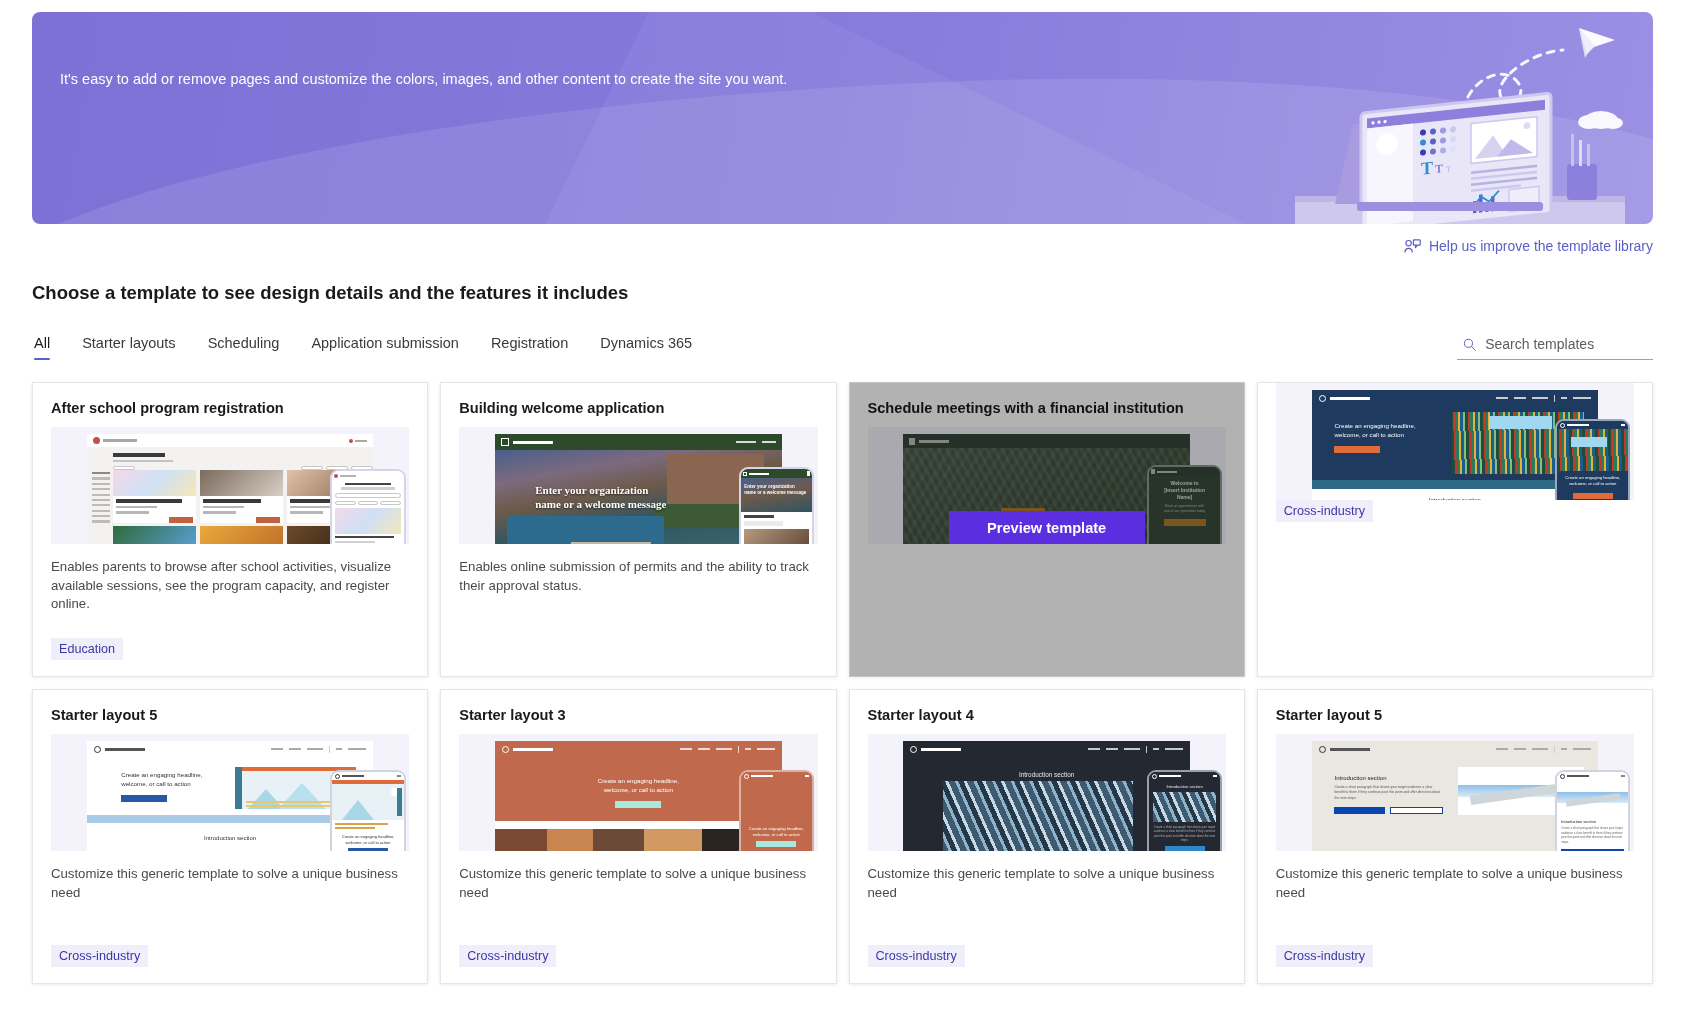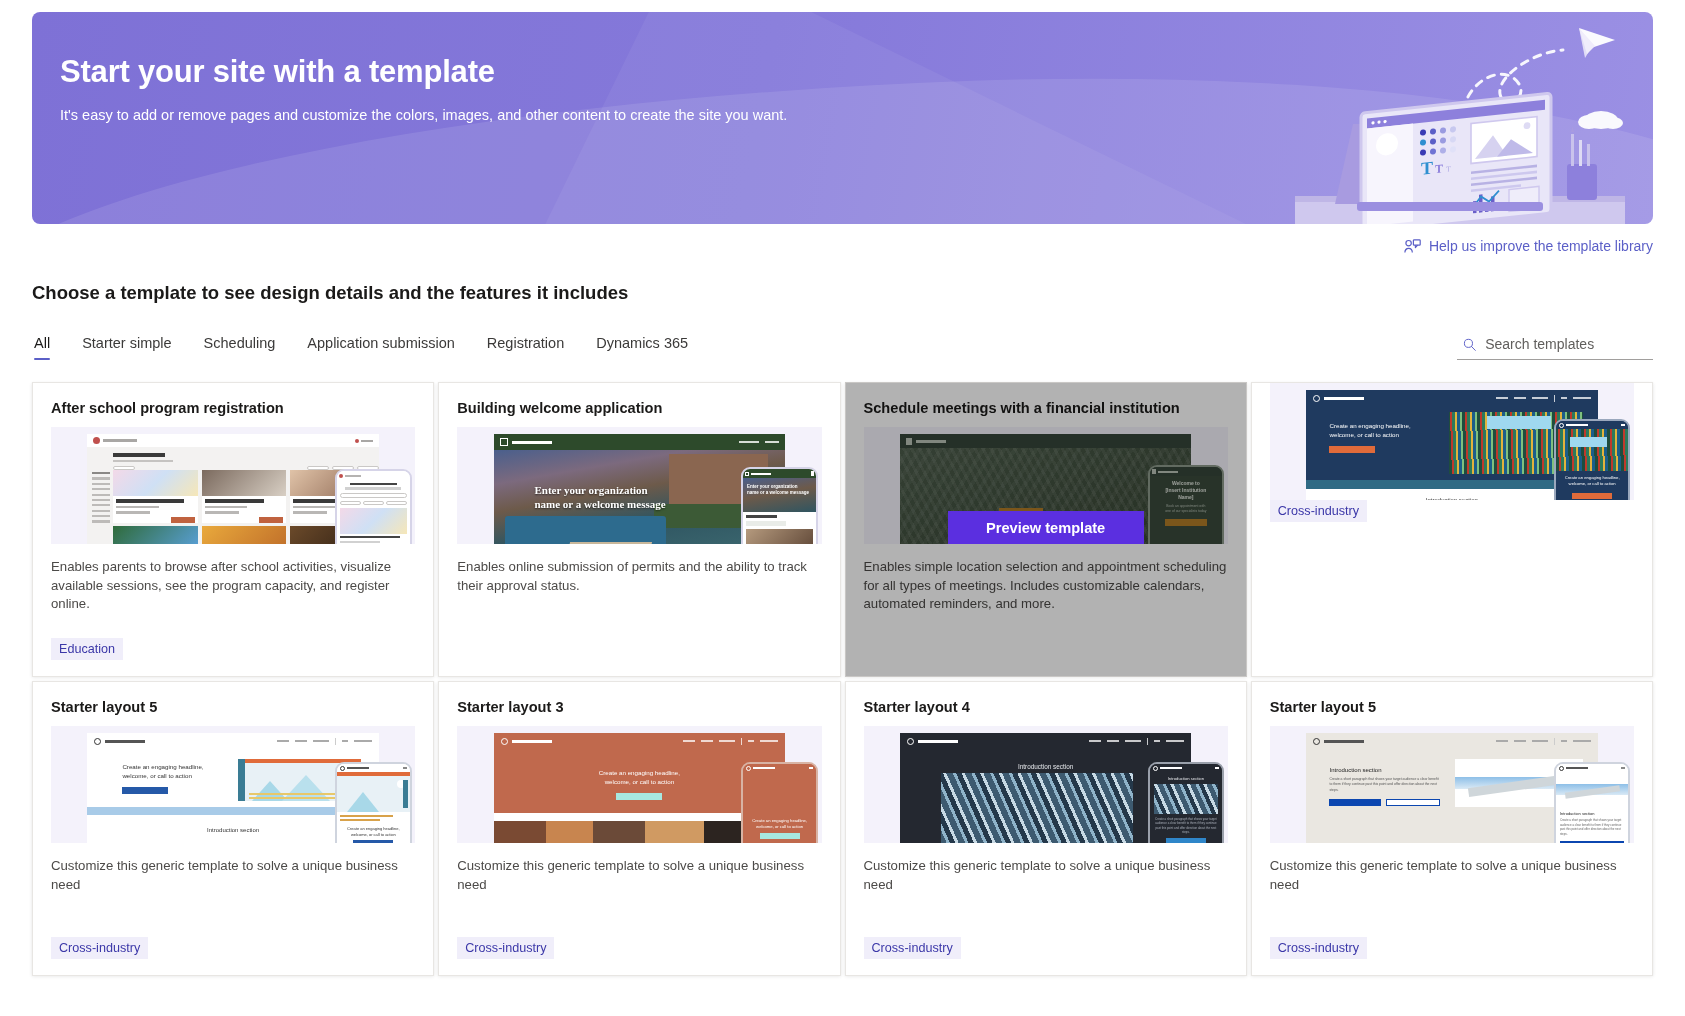--- a/index.html
+++ b/index.html
@@ -88,21 +88,21 @@
     font-family: "Liberation Sans", sans-serif; font-size: 14px;
     color: #323130; width: 100%;
   }
   .searchbox input::placeholder { color: #605e5c; }
 
   
   .grid {
     margin: 22px 32px 0 32px;
     display: grid;
     grid-template-columns: repeat(4, 1fr);
-    gap: 4px;
+    gap: 12px;
   }
   .card {
     position: relative;
     background: #ffffff;
     border: 1px solid #e8e6e3;
     box-shadow: 0 1.2px 3.6px rgba(0,0,0,.10), 0 0.3px 0.9px rgba(0,0,0,.08);
     height: 295px;
     display: flex; flex-direction: column;
     cursor: pointer;
     overflow: hidden;
@@ -250,21 +250,20 @@
   .mini-line { height:2.4px; background:rgba(0,0,0,.18); margin-bottom:2.4px; }
 </style>
 </head>
 <body>
 
 <div class="hero">
   <div class="hero-wave2"></div>
   <div class="hero-wave1"></div>
 
   <div class="hero-text">
-    <div class="hero-title">Start your site with a template</div>
     <div class="hero-sub">It's easy to add or remove pages and customize the colors, images, and other content to create the site you want.</div>
   </div>
 
   <svg class="illus" viewBox="0 0 330 210">
 
     <path d="M168 96 C176 62 212 50 224 70 C233 86 208 96 205 80 C202 62 238 38 268 36" fill="none" stroke="#ffffff" stroke-width="3" stroke-dasharray="7 7" stroke-linecap="round" opacity="0.92"></path>
 
     <g opacity="0.97">
       <polygon points="284,14 320,26 296,34" fill="#ffffff"></polygon>
       <polygon points="284,14 296,34 290,44" fill="#e4e0f7"></polygon>
@@ -350,21 +349,21 @@
     </svg>
     <span>Help us improve the template library</span>
   </a>
 </div>
 
 <div class="section-heading">Choose a template to see design details and the features it includes</div>
 
 <div class="tabsrow">
   <div class="tabs">
     <div class="tab active"><span>All</span></div>
-    <div class="tab"><span>Starter simple</span></div>
+    <div class="tab"><span>Starter layouts</span></div>
     <div class="tab"><span>Scheduling</span></div>
     <div class="tab"><span>Application submission</span></div>
     <div class="tab"><span>Registration</span></div>
     <div class="tab"><span>Dynamics 365</span></div>
   </div>
 
   <div class="searchbox">
     <svg width="15" height="15" viewBox="0 0 15 15">
       <circle cx="6.2" cy="6.2" r="4.6" fill="none" stroke="#5b5fc7" stroke-width="1.1"></circle>
       <line x1="9.6" y1="9.7" x2="14" y2="14.2" stroke="#5b5fc7" stroke-width="1.1" stroke-linecap="round"></line>
@@ -529,21 +528,20 @@
         <div style="padding:4px 3px;text-align:center;color:#dfe4dc;font-size:5px;line-height:1.35;font-weight:700;">Welcome to<br>[Insert Institution<br>Name]</div>
         <div style="padding:0 4px;text-align:center;color:#b4bdb1;font-size:3.4px;line-height:1.45;">Book an appointment with<br>one of our specialists today</div>
         <div style="margin:5px auto 0;width:42px;height:7px;background:#b07b28;"></div>
       </div>
 
       <div class="overlay-actions">
         <button class="btn-preview">Preview template</button>
 
       </div>
     </div>
-    <div class="card-desc">Enables simple location selection and appointment scheduling for all types of meetings. Includes customizable calendars, automated reminders, and more.</div>
   </div>
 
   <div class="card">
     <div class="thumb-wrap">
       <div class="thumb sl-bg"></div>
       <div class="mock c4-m" style="top:7px;height:145px;">
         <div class="sl-hdr">
             <div class="sl-brand">
               <div class="sl-dot"></div>
               <div class="sl-name"></div>

